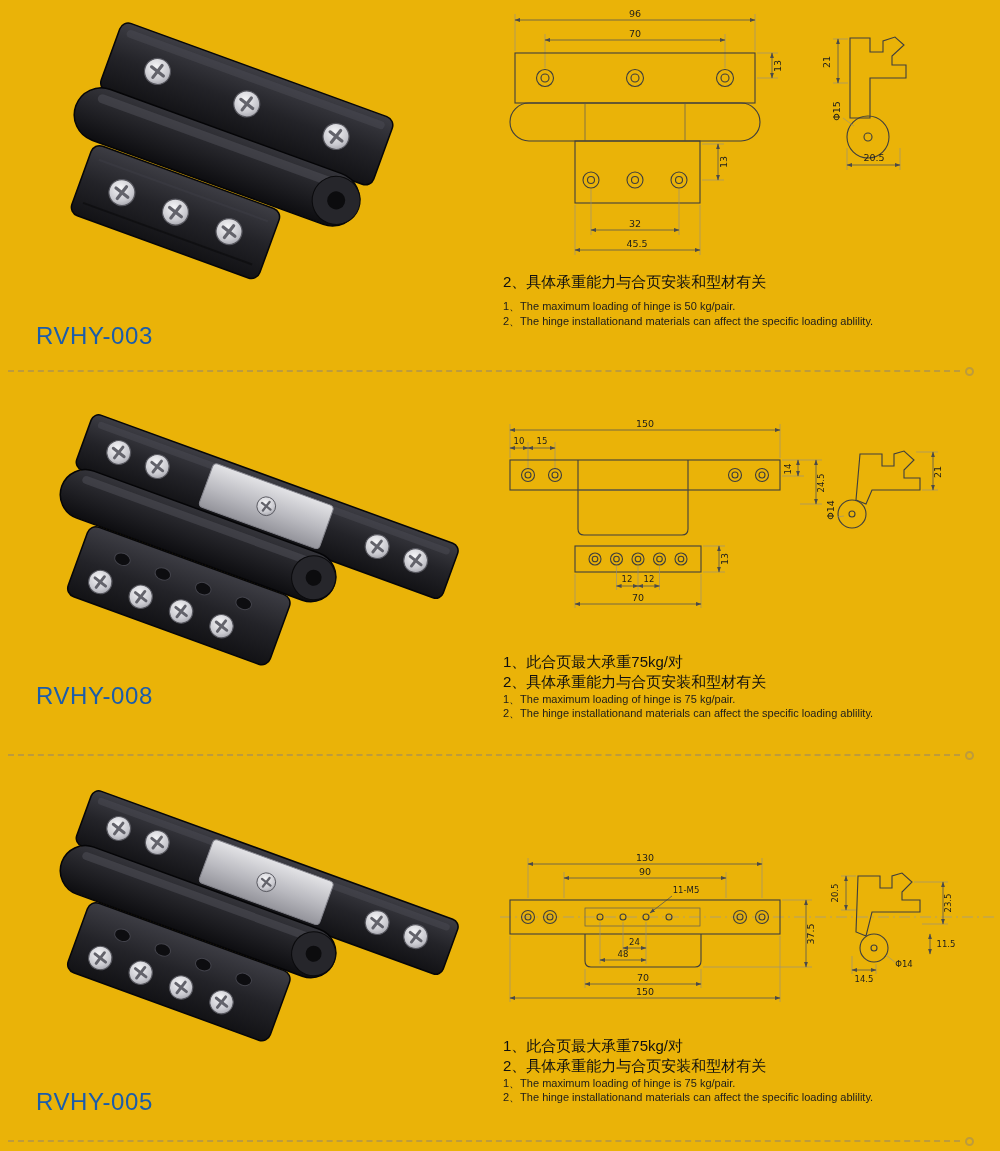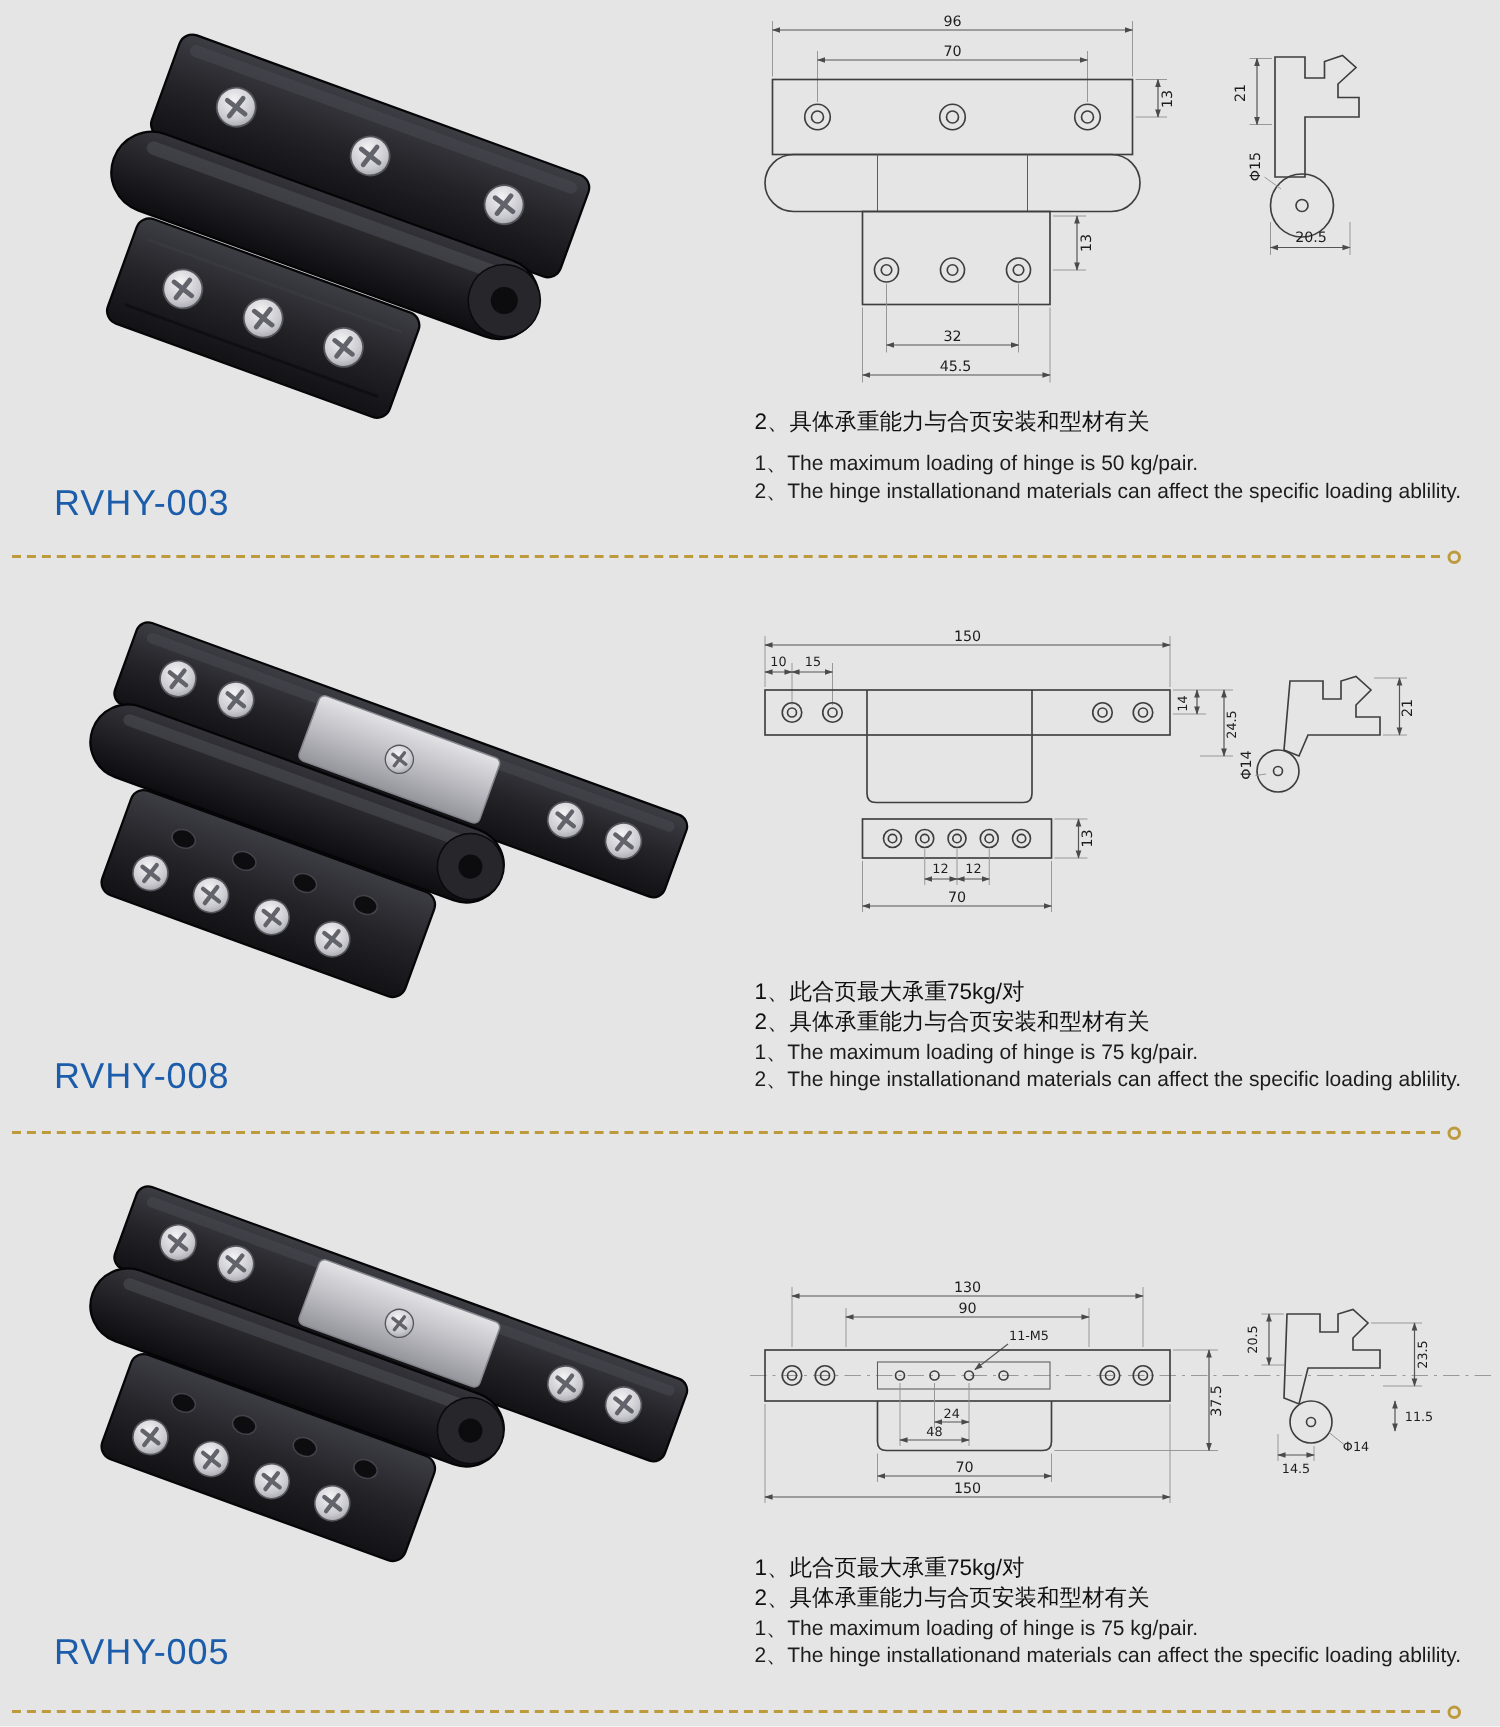--- a/index.html
+++ b/index.html
@@ -1,31 +1,31 @@
 <!DOCTYPE html>
 <html><head>
 <meta charset="utf-8">
 <style>
   *{margin:0;padding:0;box-sizing:border-box}
   html,body{background:#fff}
   body{font-family:"Liberation Sans","DejaVu Sans",sans-serif}
-  .page{position:relative;width:1000px;height:1151px;background:#e5e5e5;overflow:hidden}
+  .page{position:relative;width:1000px;height:1151px;background:#eab308;overflow:hidden}
   svg.photo{position:absolute}
   svg.drw{position:absolute}
   .drw .ol{fill:none;stroke:#3e3e3e;stroke-width:1.1}
   .drw .el{stroke:#8f8f8f;stroke-width:.6;fill:none}
   .drw .el2{stroke:#5a5a5a;stroke-width:.7;fill:none}
   .drw .dl{stroke:#555;stroke-width:.8;marker-start:url(#arr);marker-end:url(#arr)}
   .drw .ld{stroke:#555;stroke-width:.8;marker-end:url(#arr)}
   .drw .cl{stroke:#999;stroke-width:.7;stroke-dasharray:11 4 2 4}
   .drw text{font-size:9.5px;fill:#1d1d1d;text-anchor:middle;font-family:"DejaVu Sans",sans-serif}
   .drw text.sm{font-size:8.5px}
   .specs{position:absolute;width:492px}
   .cn{font-size:15px;color:#101010;line-height:1.32}
-  .en{font-size:14px;color:#1c1c1c;line-height:1.34}
+  .en{font-size:11px;color:#1c1c1c;line-height:1.34}
   .gap{height:7px}
   .model{position:absolute;font-size:24px;font-weight:500;color:#1b5cab;letter-spacing:.6px}
   .separator{position:absolute;left:8px;width:966px;height:12px;display:flex;align-items:center;gap:5px}
   .sep-line{flex:1;border-top:2px dashed #bd9b3c}
   .sep-dot{width:9px;height:9px;border:2px solid #bd9b3c;border-radius:50%;flex:0 0 auto}
 </style>
 </head>
 <body>
 
 <svg style="position:absolute;width:0;height:0" aria-hidden="true">
@@ -273,21 +273,21 @@
       <line class="dl" x1="433" y1="34" x2="433" y2="72"></line>
       <text class="dim" x="441" y="54" transform="rotate(-90 441 54)">21</text>
     </svg>
 
     <div class="specs" style="left:503px;top:652px">
       <div class="cn">1、此合页最大承重75kg/对</div>
       <div class="cn">2、具体承重能力与合页安装和型材有关</div>
       <div class="en">1、The maximum loading of hinge is 75 kg/pair.</div>
       <div class="en">2、The hinge installationand materials can affect the specific loading ablility.</div>
     </div>
-    <div class="model" style="left:36px;top:704px">RVHY-008</div>
+    <div class="model" style="left:36px;top:682px">RVHY-008</div>
   </section>
 
   <div class="separator" style="top:749px">
     <div class="sep-line"></div>
     <div class="sep-dot"></div>
   </div>
 
   <section>
     <svg class="photo" style="left:32px;top:788px" width="430" height="300" viewBox="0 0 430 300">
         <use href="#gHingeB"></use>

